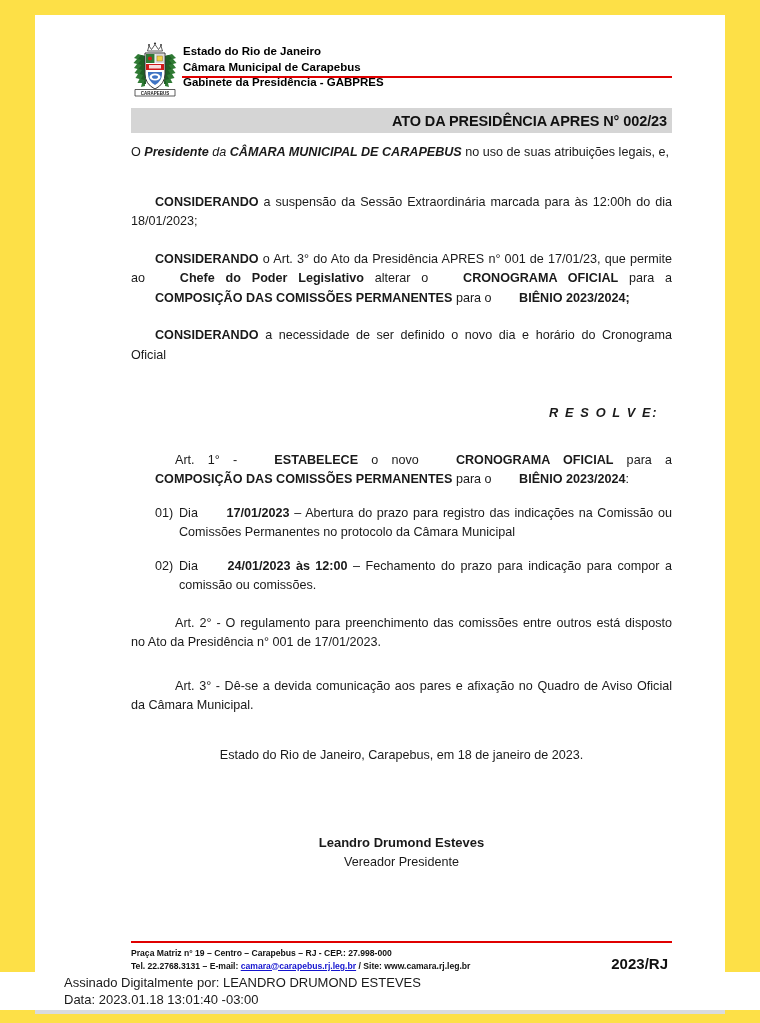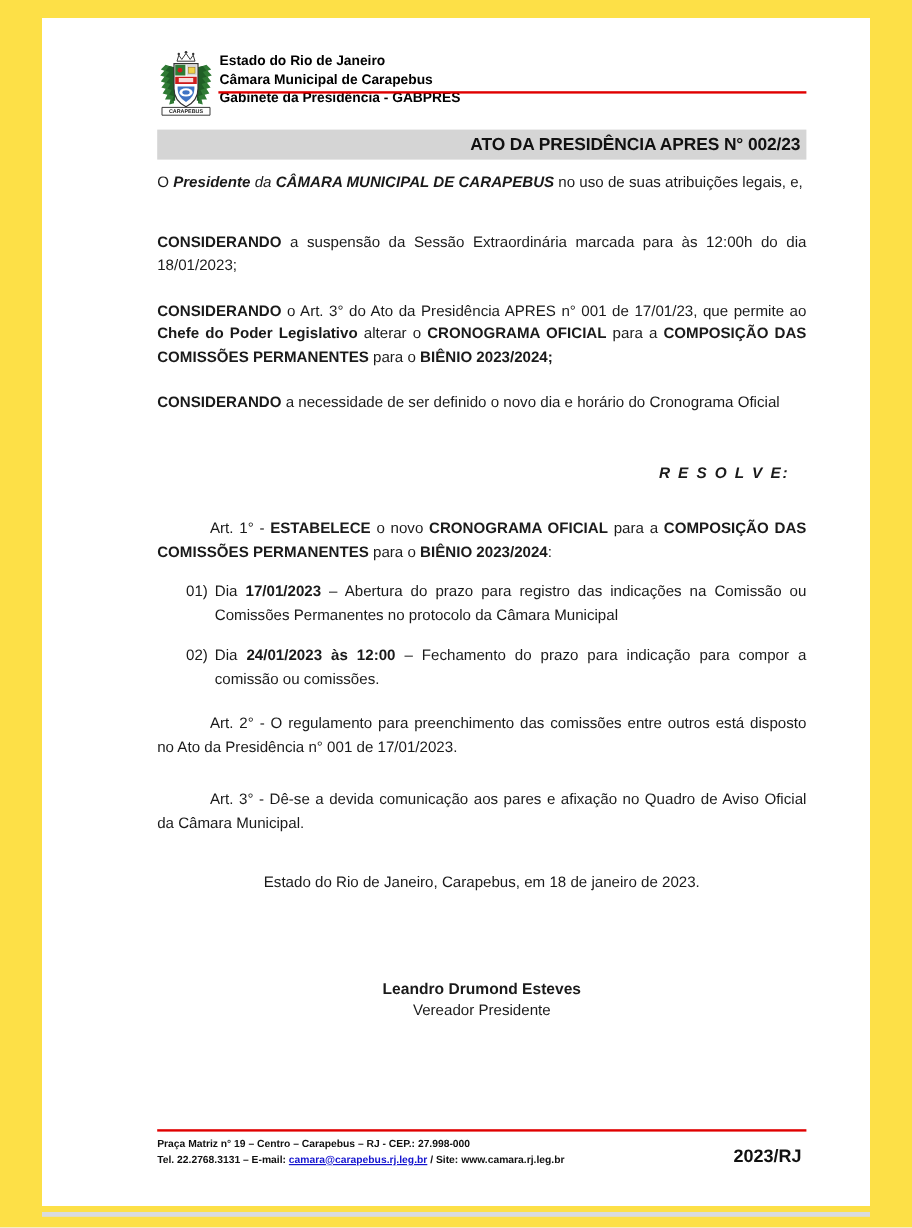--- a/index.html
+++ b/index.html
@@ -86,21 +86,21 @@
   p.just {
     margin: 0;
     text-align: justify;
     text-justify: inter-word;
   }
   .gap-18 { height: 18px; }
   .gap-14 { height: 14px; }
   .gap-24 { height: 24px; }
   .gap-30 { height: 30px; }
   .gap-44 { height: 44px; }
-  b, .b { font-weight: bold; }
+  b, .b { font-weight: bold; margin-left: 24px; }
   .bi { font-weight: bold; font-style: italic; }
   .i { font-style: italic; margin-top: 30px; }
   .indent { text-indent: 44px; }
 
   .resolve {
     margin: 14px;
     text-align: right;
     font-weight: bold;
     font-style: italic;
     font-size: 12.8px;
@@ -318,14 +318,18 @@
     <div class="footer-rule"></div>
     <div class="footer">
       <div class="footer-left">
         <div>Praça Matriz n° 19 – Centro – Carapebus – RJ - CEP.: 27.998-000</div>
         <div><span>Tel. 22.2768.3131 – E-mail: </span><a href="#">camara@carapebus.rj.leg.br</a><span> / Site: www.camara.rj.leg.br</span></div>
       </div>
       <div class="footer-right">2023/RJ</div>
     </div>
   </div>
 
+  <div class="sigband">
+    <div class="line first">Assinado Digitalmente por: LEANDRO DRUMOND ESTEVES</div>
+    <div class="line">Data: 2023.01.18 13:01:40 -03:00</div>
+  </div>
   <div class="shadow-strip"></div>
 </div>
 
 </body></html>

